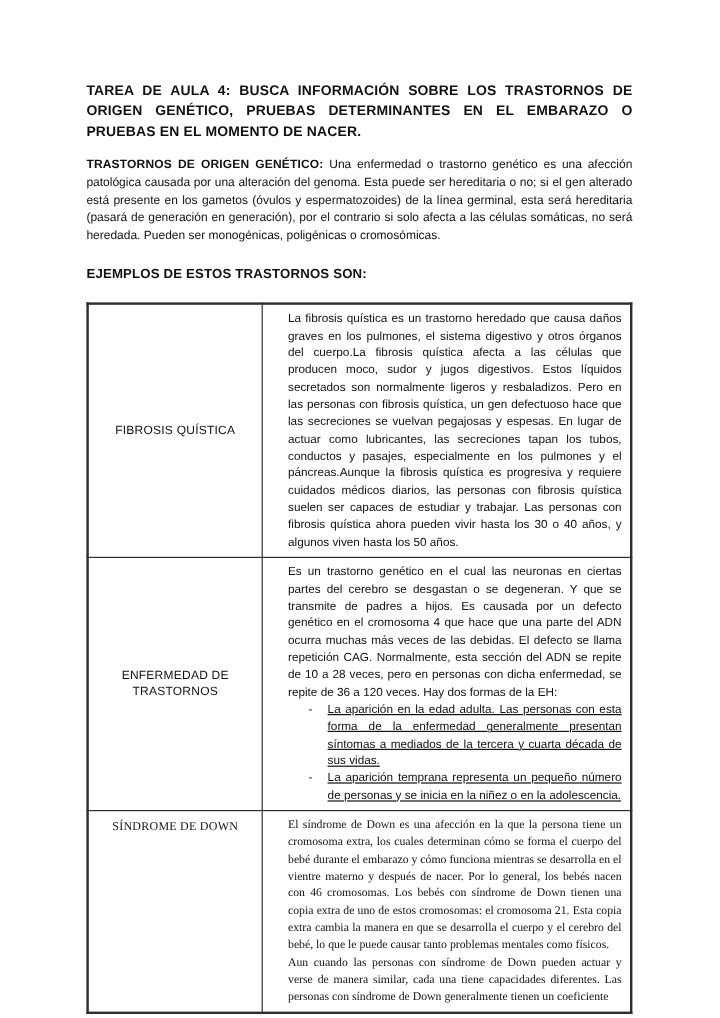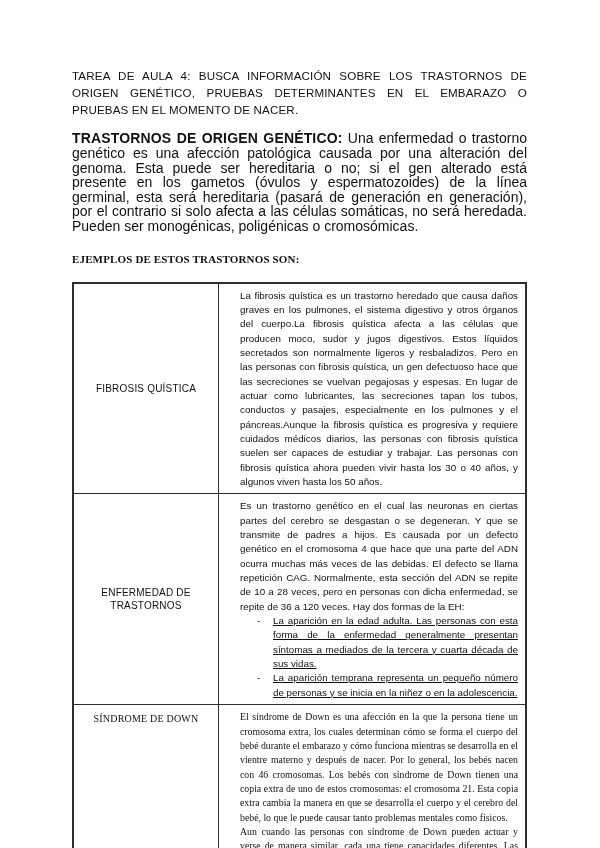--- a/index.html
+++ b/index.html
@@ -16,41 +16,40 @@
   }
   .page {
     box-sizing: border-box;
     width: 600px;
     height: 848px;
     padding: 68px 73px 0 72px;
     background: #ffffff;
   }
   .doc-title {
     font-size: 11.6px;
-    font-weight: normal;
+    font-weight: bold;
     line-height: 16.8px;
     text-align: justify;
     letter-spacing: 0.15px;
     margin: 0 0 13px 0;
   }
   .intro {
-    font-size: 14px;
+    font-size: 10px;
     line-height: 14.6px;
     text-align: justify;
     margin: 0;
   }
   .intro b {
     letter-spacing: 0.15px;
   }
   .examples-heading {
     font-size: 11px;
     font-weight: bold;
     letter-spacing: 0.15px;
     margin: 19px 0 0 0;
-    font-family: Liberation Serif, serif;
   }
   table.disorders {
     border-collapse: collapse;
     table-layout: fixed;
     width: 455px;
     margin-top: 17px;
     border: 2px solid #2e2e2e;
   }
   table.disorders td {
     border: 1.5px solid #2e2e2e;

